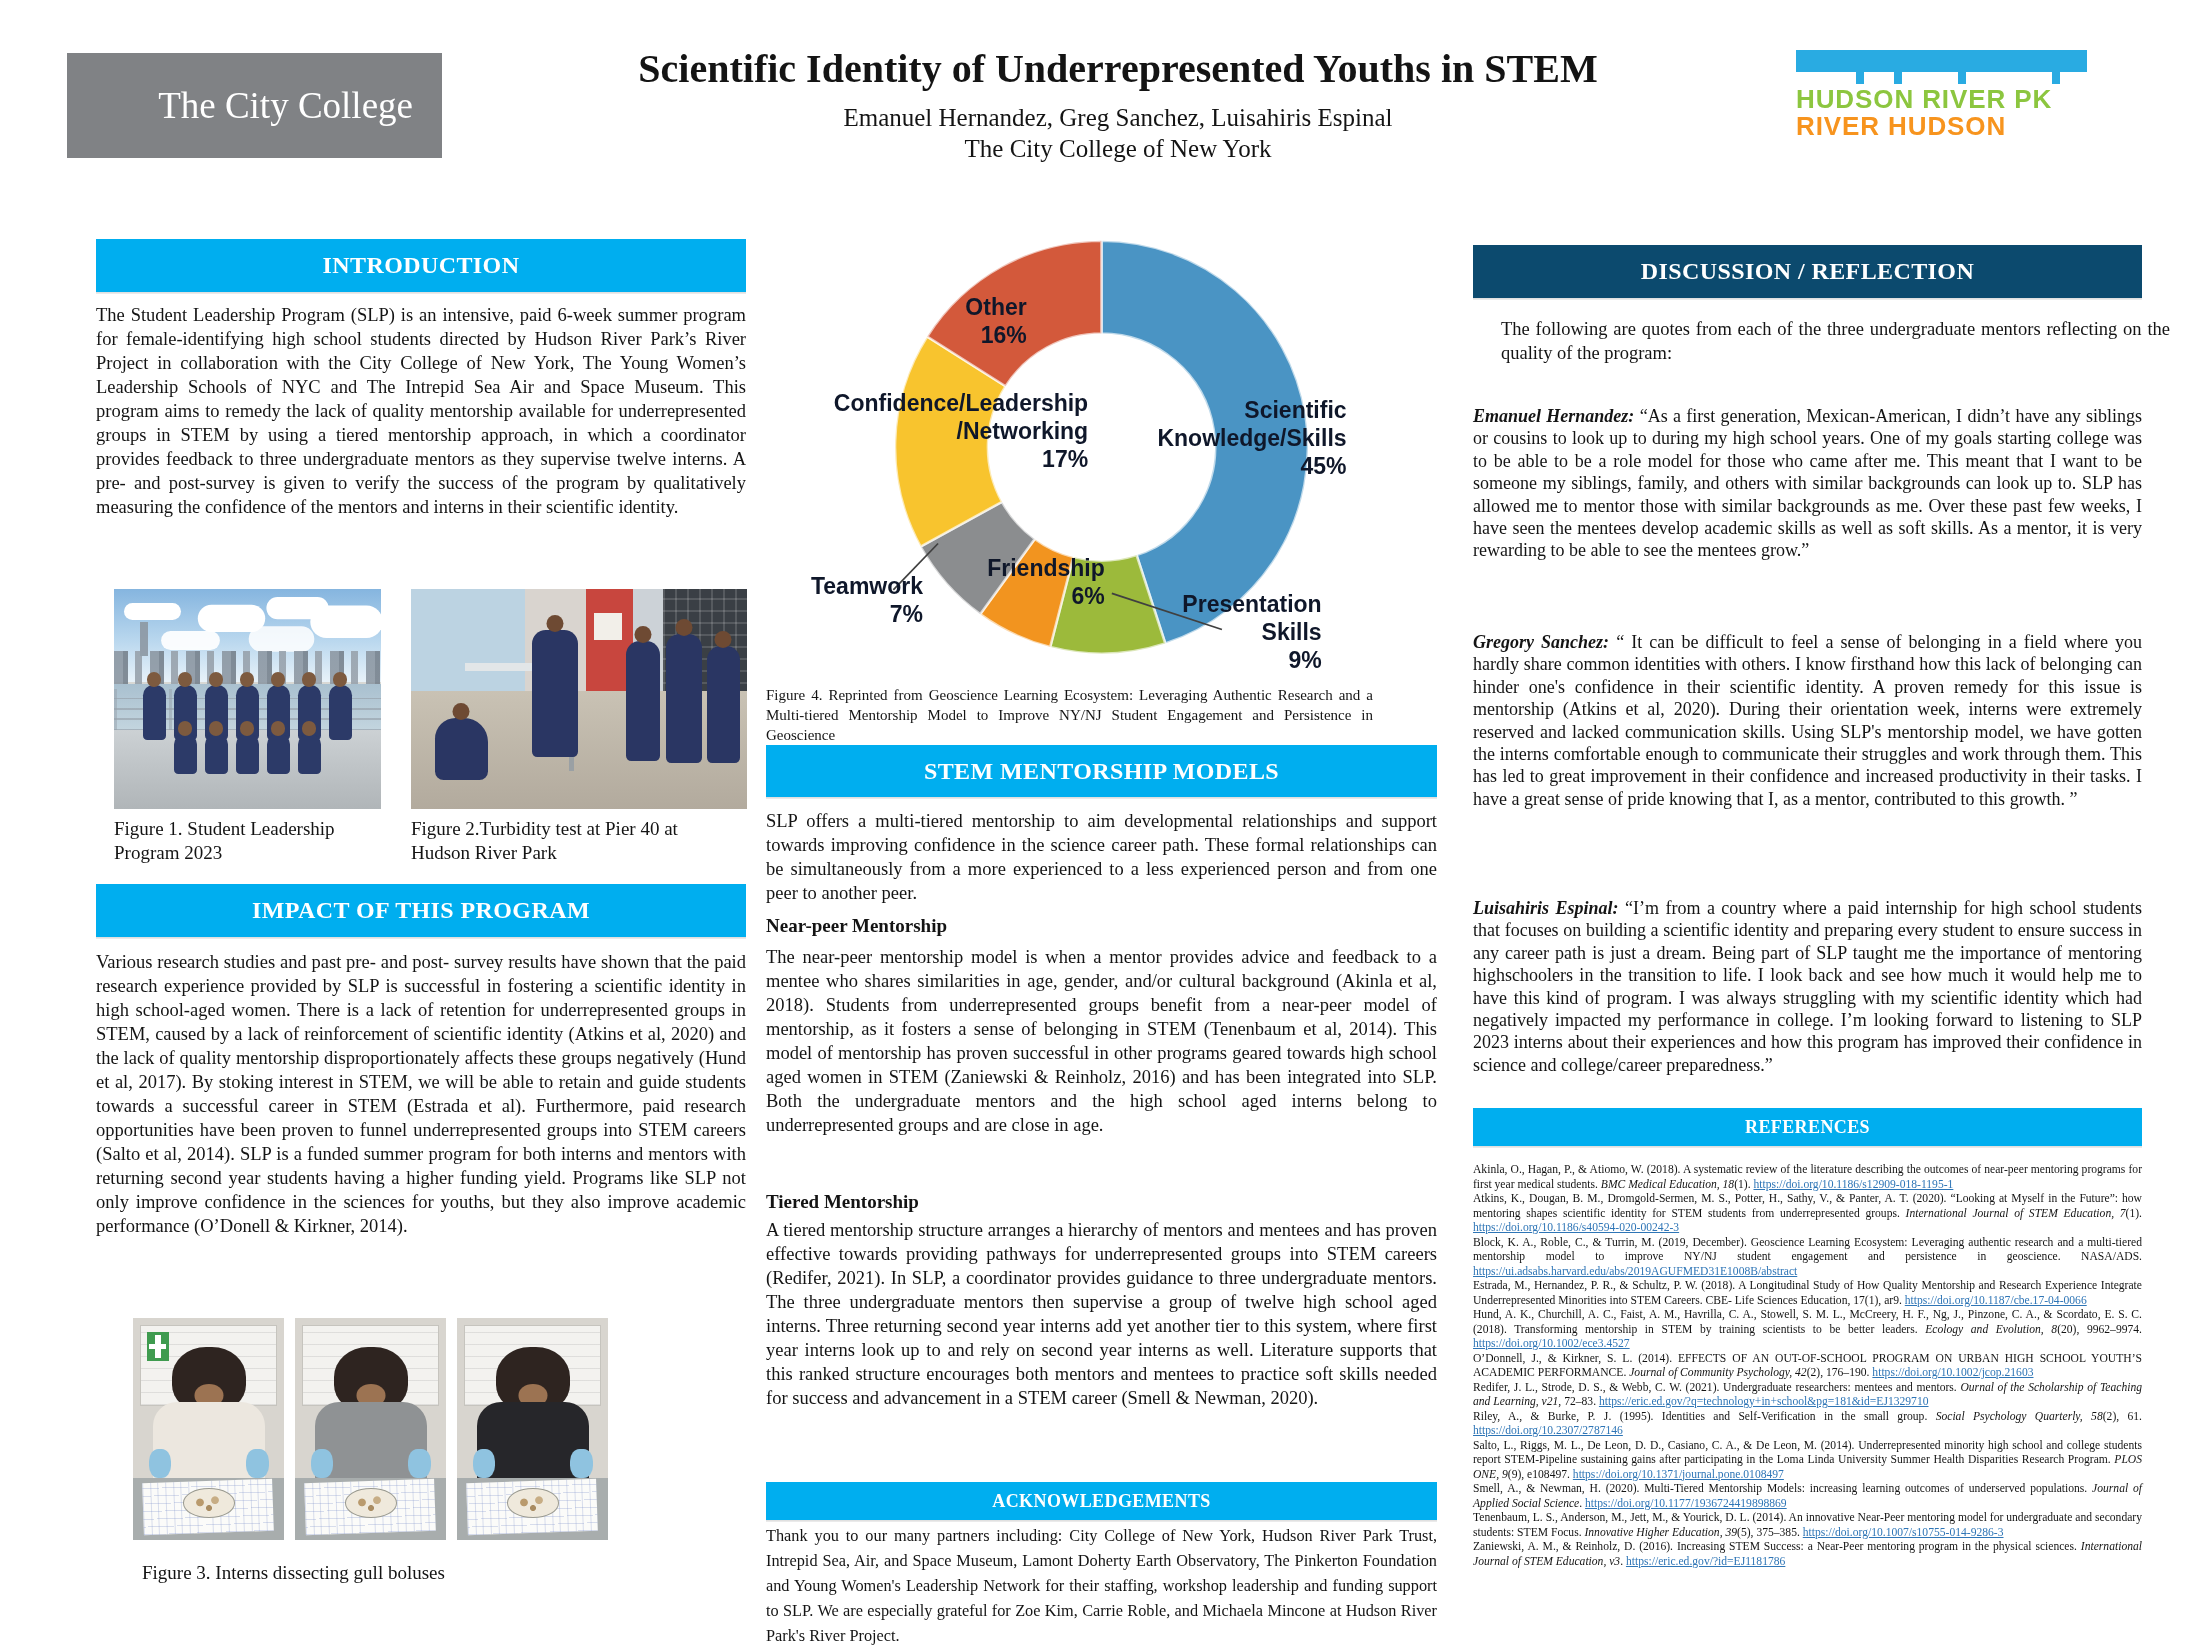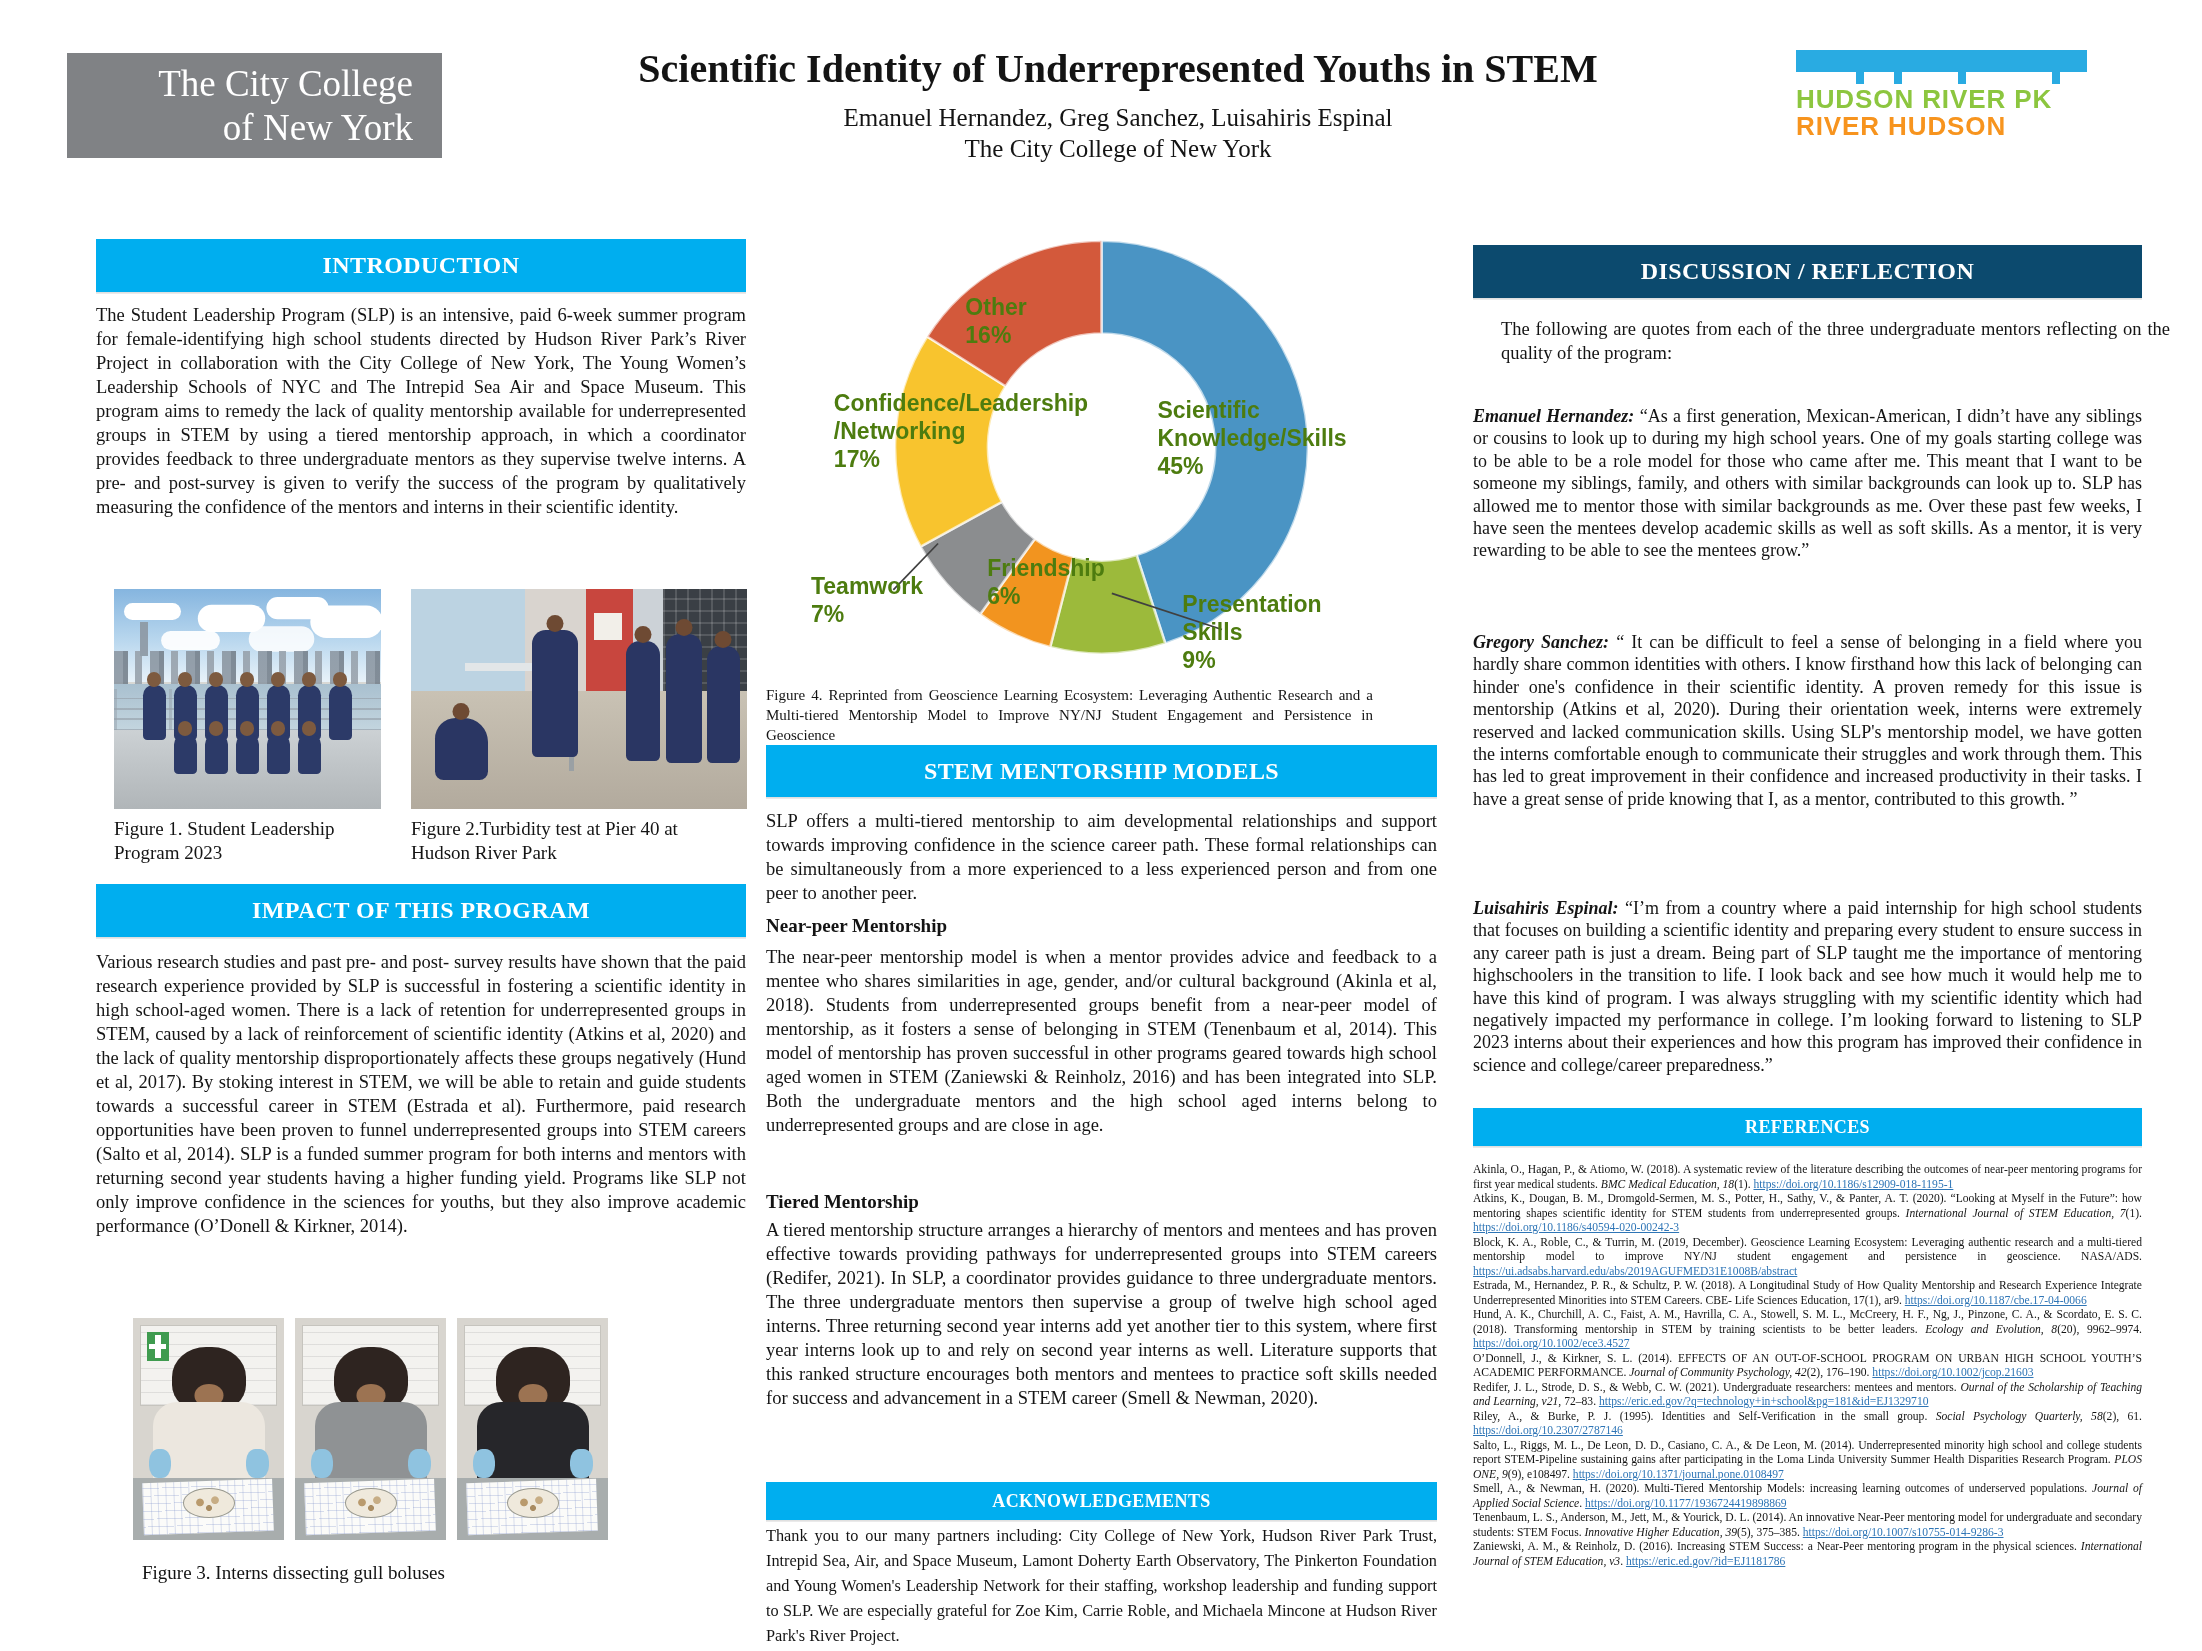--- a/index.html
+++ b/index.html
@@ -50,22 +50,22 @@
 
   .caption{position:absolute;font-size:19px;line-height:24px;}
   .cap1{left:114px;top:817px;width:284px;}
   .cap2{left:411px;top:817px;width:275px;}
   .cap3{left:142px;top:1561px;width:447px;}
   .cap4{position:absolute;left:766px;top:685px;width:607px;font-size:15px;line-height:20px;text-align:justify;}
 
   
   .chart-wrap{position:absolute;left:766px;top:225px;width:671px;height:452px;}
   .chart-wrap svg{position:absolute;left:0;top:0;}
-  .chart-label{position:absolute;transform:translate(-50%,-50%);text-align:left;
-     font-family:"Liberation Sans",sans-serif;font-weight:bold;font-size:23px;line-height:28px;color:#4d7c0f;white-space:nowrap;}
+  .chart-label{position:absolute;transform:translate(-50%,-50%);text-align:right;
+     font-family:"Liberation Sans",sans-serif;font-weight:bold;font-size:23px;line-height:28px;color:#0f172a;white-space:nowrap;}
 
   
   .ref-list{position:absolute;left:1473px;top:1163px;width:669px;font-size:11.6px;line-height:14.5px;text-align:justify;}
   .ref a{color:#2E75B6;text-decoration:underline;}
 
   
   .photo{position:absolute;overflow:hidden;background:#d8d8d4;}
   .fig1{left:114px;top:589px;width:267px;height:220px;}
   .f1-sky{position:absolute;left:0;top:0;right:0;height:93px;background:linear-gradient(180deg,#85b5df 0%,#b9d7ee 55%,#e8f2f9 100%);}
   .f1-sky::after{content:"";position:absolute;left:10.3px;top:13.8px;width:57px;height:17px;border-radius:17px;background:#fff;
@@ -123,21 +123,20 @@
      border:1.7px solid #9a9a90;background:#efe9dc;
      background-image:radial-gradient(circle at 32% 48%,#b99a6d 3.4px,rgba(0,0,0,0) 4.3px),
                       radial-gradient(circle at 62% 40%,#c7ad85 3.4px,rgba(0,0,0,0) 4.3px),
                       radial-gradient(circle at 50% 68%,#a98c62 2.6px,rgba(0,0,0,0) 3.4px);}
 </style>
 </head>
 <body>
 
 <div class="ccny-logo">
   <span>The City College</span>
-  <span>of New York</span>
 </div>
 
 <div class="title-block">
   <div class="poster-title">
     <div>Scientific Identity of Underrepresented Youths in STEM</div>
   </div>
   <div class="authors">Emanuel Hernandez, Greg Sanchez, Luisahiris Espinal</div>
   <div class="affiliation">The City College of New York</div>
 </div>
 

